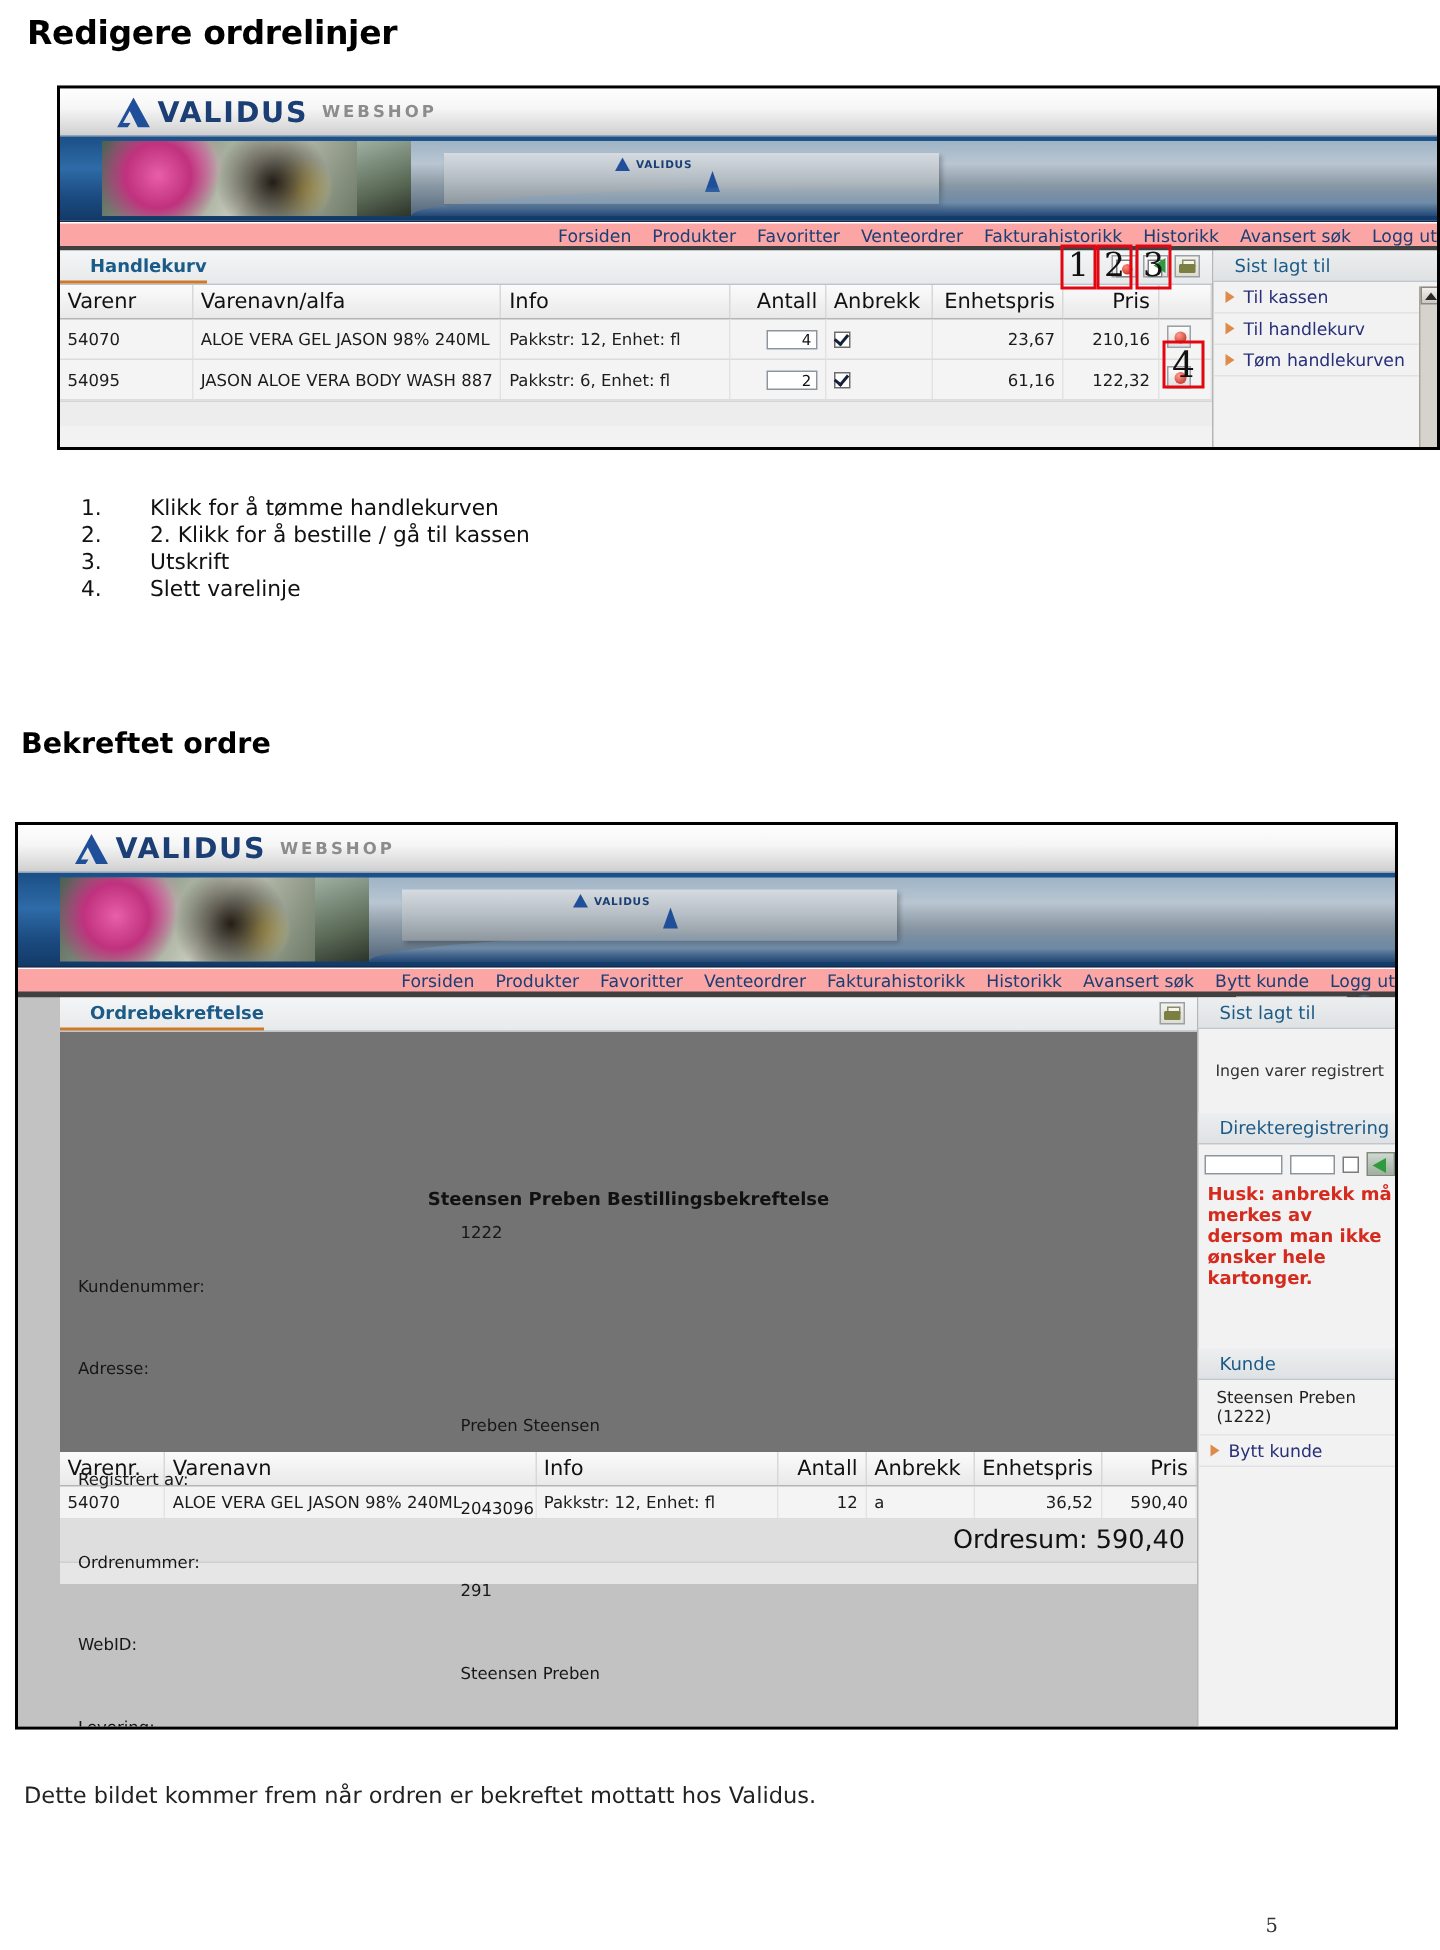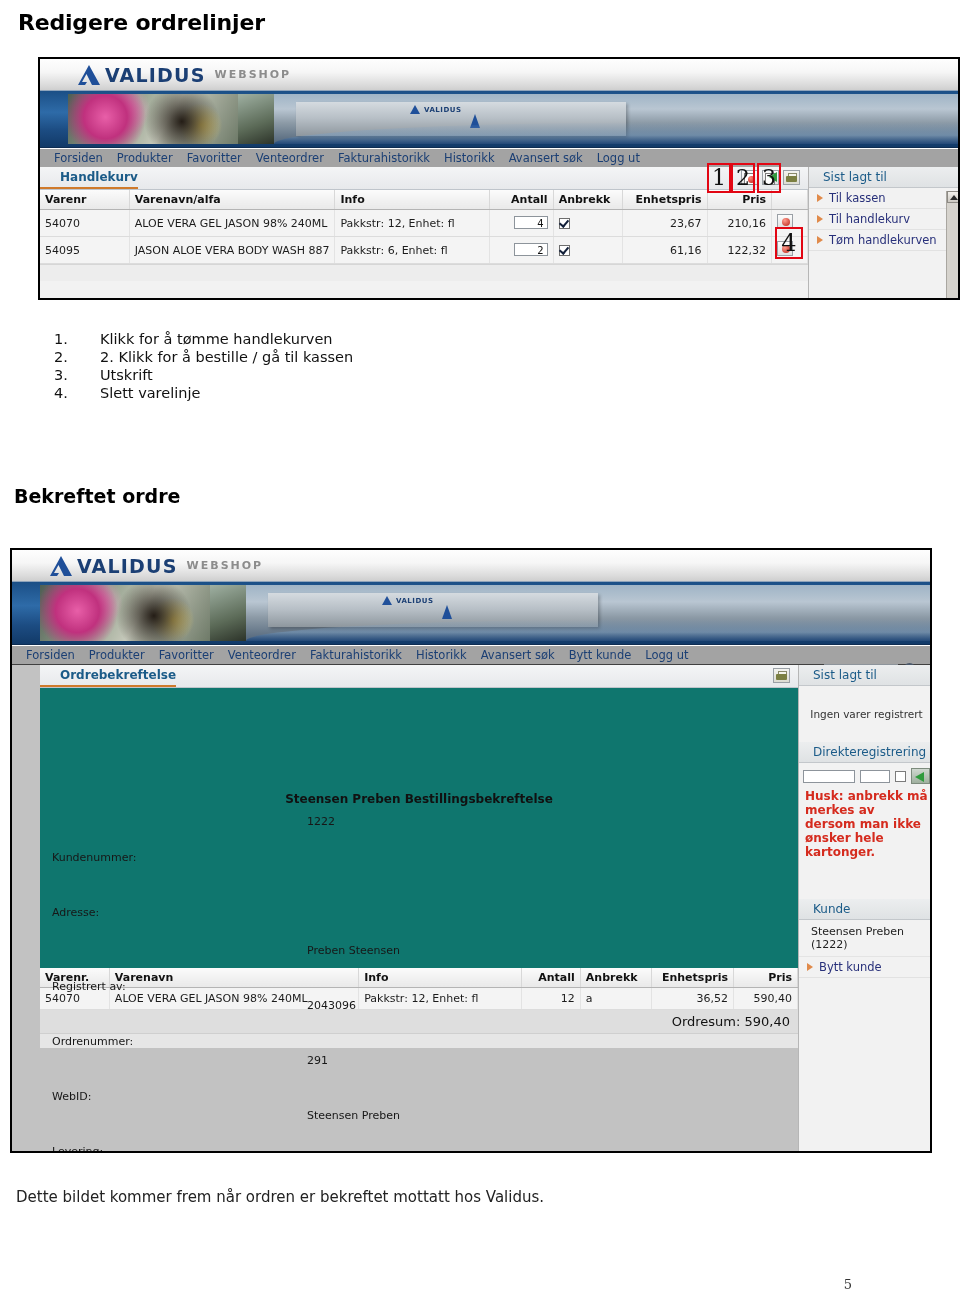--- a/index.html
+++ b/index.html
@@ -163,29 +163,30 @@
   }
   .banner .sky-sweep {
     position: absolute;
     left: 0; bottom: 0; right: 0; height: 22px;
     background: linear-gradient(to bottom, rgba(255,255,255,0) 0%, rgba(120,160,200,0.45) 60%, rgba(30,70,120,0.9) 100%);
     border-radius: 60% 0 0 0 / 100% 0 0 0;
   }
 
   
   .navbar {
-    background: #a3a3a3;
-    border-bottom: 1px solid #404040;
+    background: #fca5a5;
+    border-bottom: 4px solid #404040;
     border-top: 1px solid #ffffff;
     height: 20px;
     display: flex;
     align-items: center;
     gap: 14px;
     padding-left: 14px;
     box-sizing: border-box;
+    justify-content: flex-end;
   }
   .navbar .nav-item {
     font-size: 11.5px;
     color: #1b3f74;
     white-space: nowrap;
     cursor: pointer;
   }
 
   
   .wstitle-row {
@@ -351,22 +352,22 @@
 
   
   table.grid {
     border-collapse: collapse;
     width: 100%;
     font-size: 11px;
     color: #1c1c1c;
     background: #f7f7f7;
   }
   table.grid th {
-    font-size: 11px;
-    font-weight: bold;
+    font-size: 14px;
+    font-weight: normal;
     color: #111;
     background: linear-gradient(to bottom,#fbfbfb,#e9e9e9);
     border-bottom: 1px solid #b4b4b4;
     border-right: 1px solid #d8d8d8;
     padding: 3px 5px;
     text-align: left;
     white-space: nowrap;
     margin-top: 36px;
   }
   table.grid td {
@@ -460,41 +461,41 @@
     content: "";
     position: absolute; left: 2px; top: 3px;
     width: 0; height: 0;
     border-left: 4px solid transparent;
     border-right: 4px solid transparent;
     border-bottom: 5px solid #2a2a2a;
   }
 
   
   .conf-sheet {
-    background: #0f766e;
+    background: #737373;
     font-size: 11px;
     color: #171717;
     position: relative;
   }
   .conf-title {
     text-align: center;
     font-weight: bold;
     font-size: 12px;
     color: #111;
     padding: 4px 0 6px 0;
   }
   .conf-row {
     display: flex;
     line-height: 19px;
   }
   .conf-row .lbl { width: 255px; flex: 0 0 255px; padding-left: 12px; margin-top: 36px; }
   .conf-row .val { flex: 1 1 auto; }
   .sum-row {
     text-align: right;
-    font-size: 13px;
+    font-size: 17px;
     color: #111;
     background: #dedede;
     padding: 4px 8px;
     border-bottom: 1px solid #cfcfcf;
   }
 </style>
 </head>
 <body>
 
 <div class="doc-title">Redigere ordrelinjer</div>

